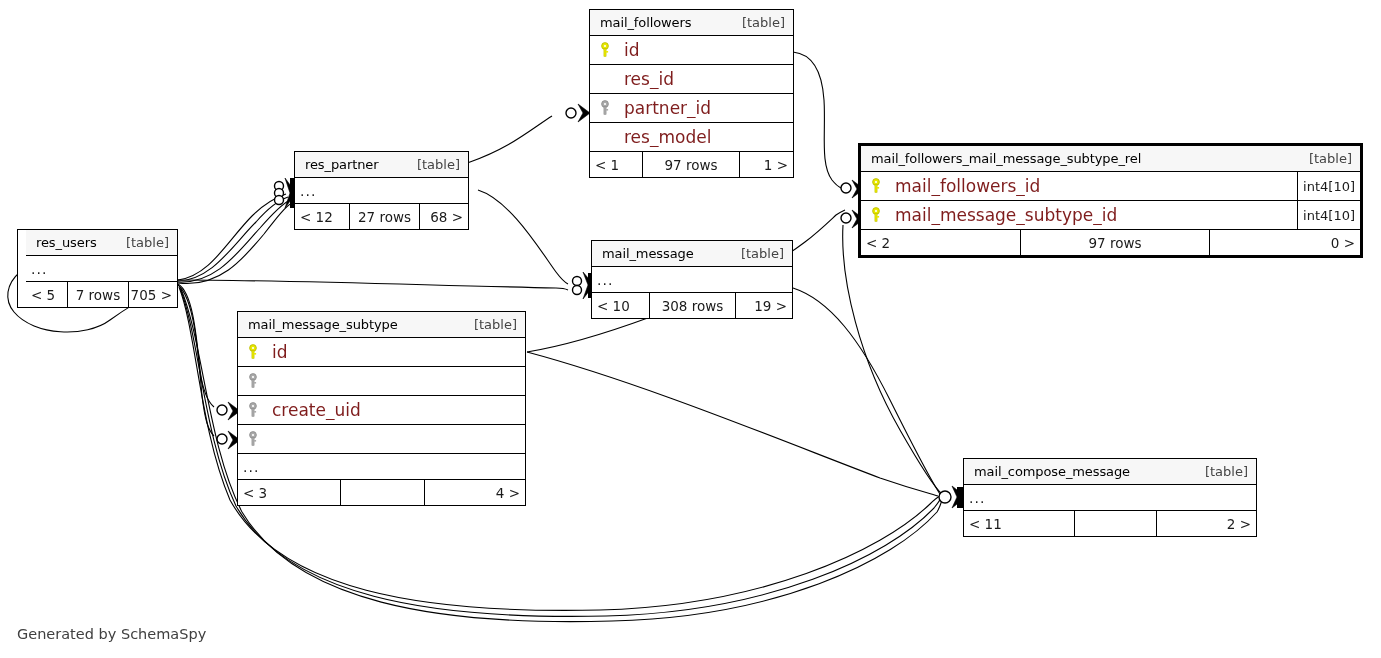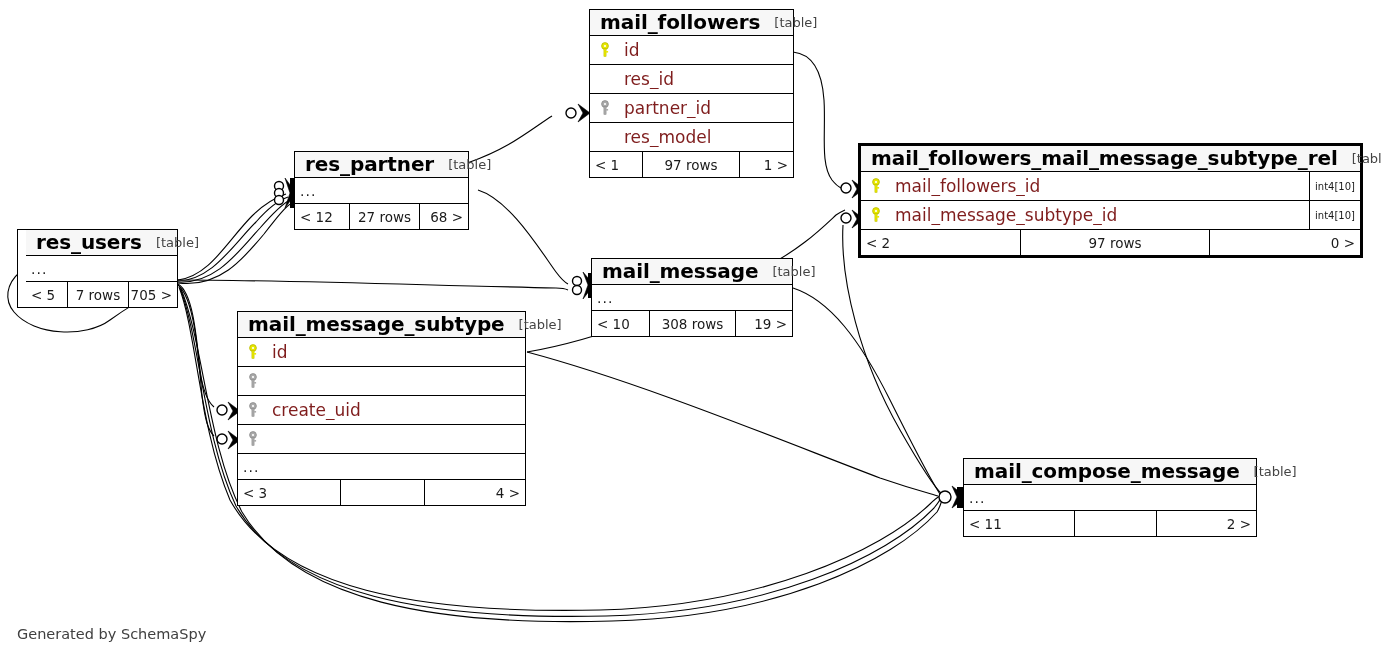--- a/index.html
+++ b/index.html
@@ -55,22 +55,22 @@
     border-bottom: 1px solid #000000;
     display: flex;
     align-items: center;
     justify-content: space-between;
     padding: 2px 8px 3px 10px;
     box-sizing: border-box;
     height: 26px;
     white-space: nowrap;
   }
   .node-title .tbl-name {
-    font-weight: bold;
-    font-size: 20px;
+    font-weight: normal;
+    font-size: 13px;
     color: #000000;
     letter-spacing: -0.1px;
   }
   .node-title .tbl-tag {
     font-size: 13px;
     color: #444444;
     padding-left: 14px;
   }
 
   .col-row {
@@ -94,21 +94,21 @@
   }
   .col-name {
     flex: 1;
     font-size: 17px;
     color: #7f1d1d;
     padding-left: 8px;
     white-space: nowrap;
     overflow: hidden;
   }
   .col-type {
-    font-size: 10px;
+    font-size: 13px;
     color: #1a1a1a;
     border-left: 1px solid #000000;
     padding: 0 5px;
     height: 100%;
     display: flex;
     align-items: center;
     box-sizing: border-box;
     white-space: nowrap;
     text-align: right;
   }
@@ -318,21 +318,21 @@
     <span class="tbl-tag">[table]</span>
   </div>
   <div class="ellipsis-row">...</div>
   <div class="footer-row">
     <span class="fcell fleft" style="width:28%">&lt; 5</span>
     <span class="fcell fmid" style="width:40%">7 rows</span>
     <span class="fcell fright" style="width:32%">705 &gt;</span>
   </div>
 </div>
 
-<div class="node" style="left:591px; top:258px; width:202px;">
+<div class="node" style="left:591px; top:240px; width:202px;">
   <div class="node-title">
     <span class="tbl-name">mail_message</span>
     <span class="tbl-tag">[table]</span>
   </div>
   <div class="ellipsis-row">...</div>
   <div class="footer-row">
     <span class="fcell fleft" style="width:29%">&lt; 10</span>
     <span class="fcell fmid" style="width:43%">308 rows</span>
     <span class="fcell fright" style="width:28%">19 &gt;</span>
   </div>

